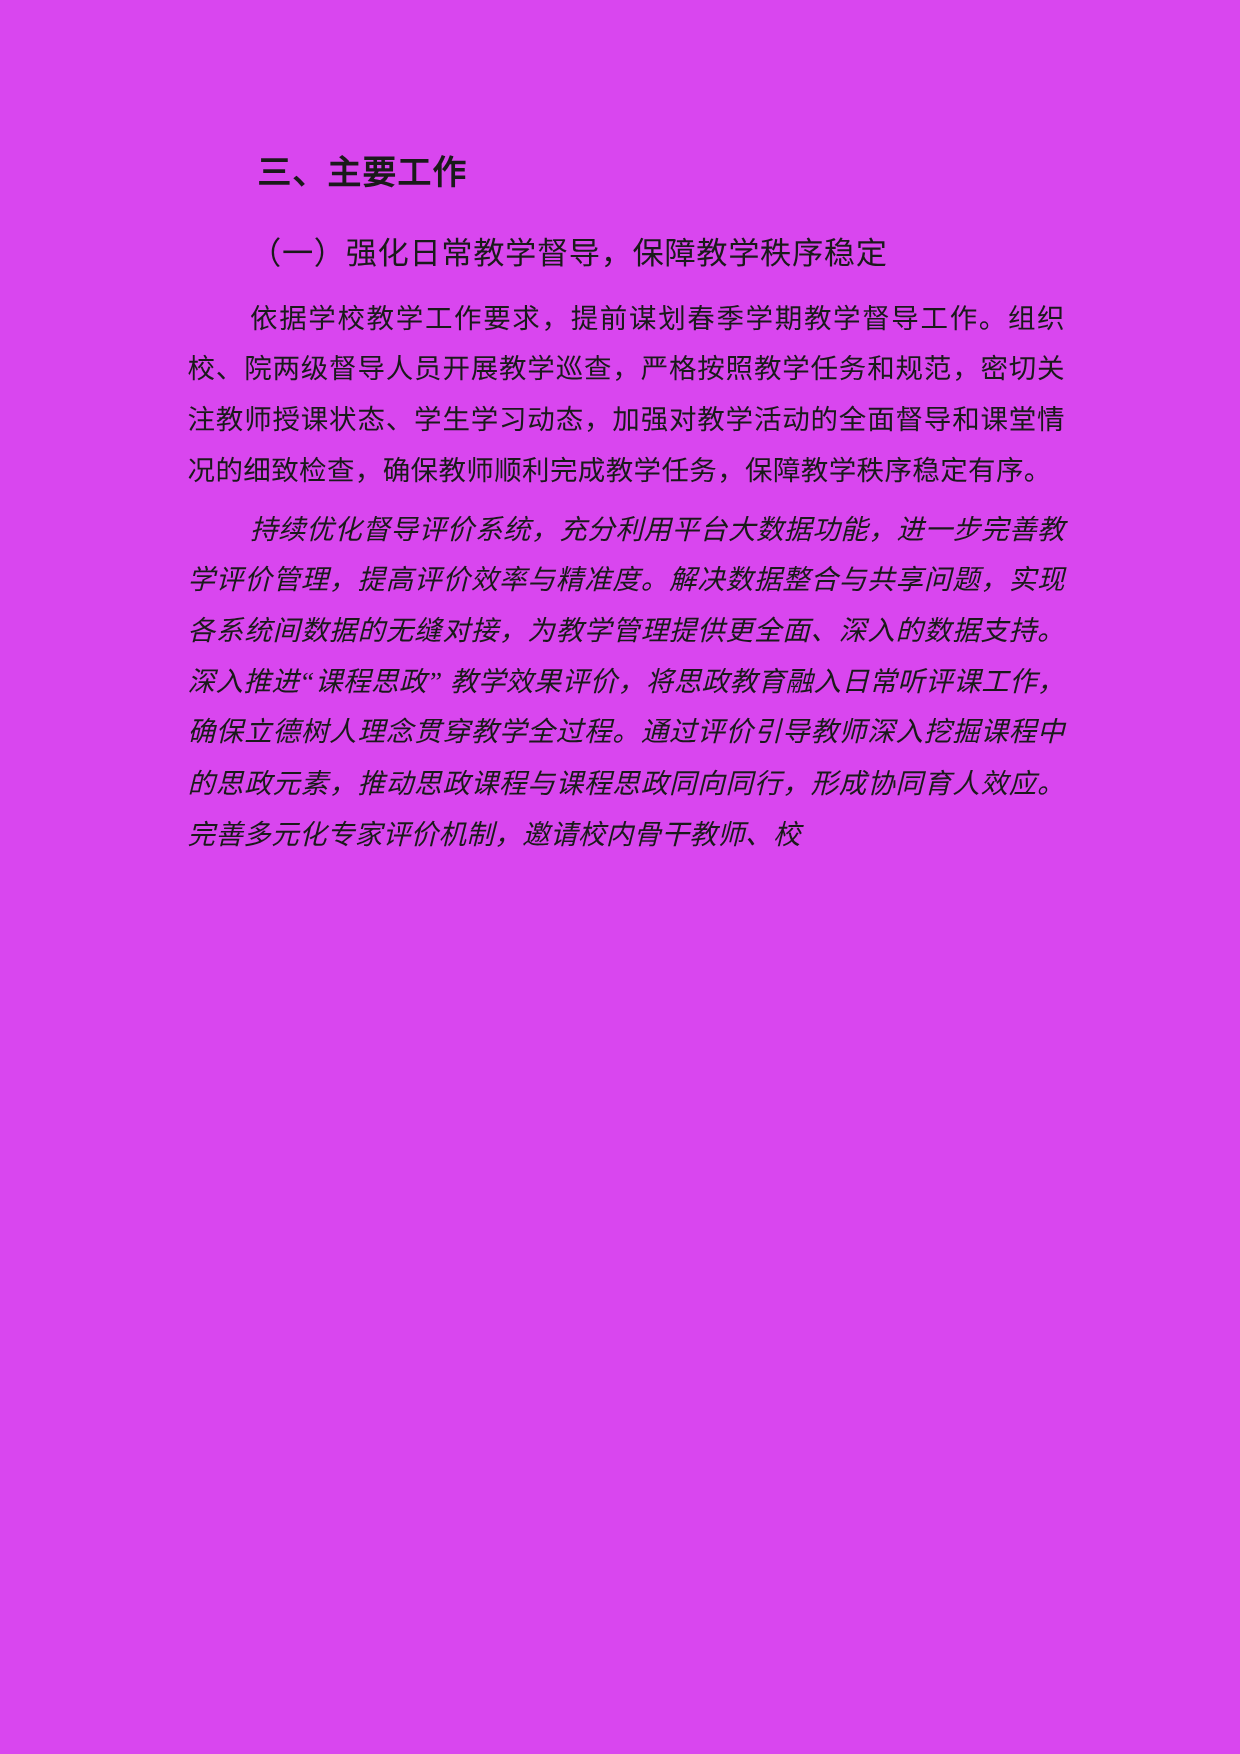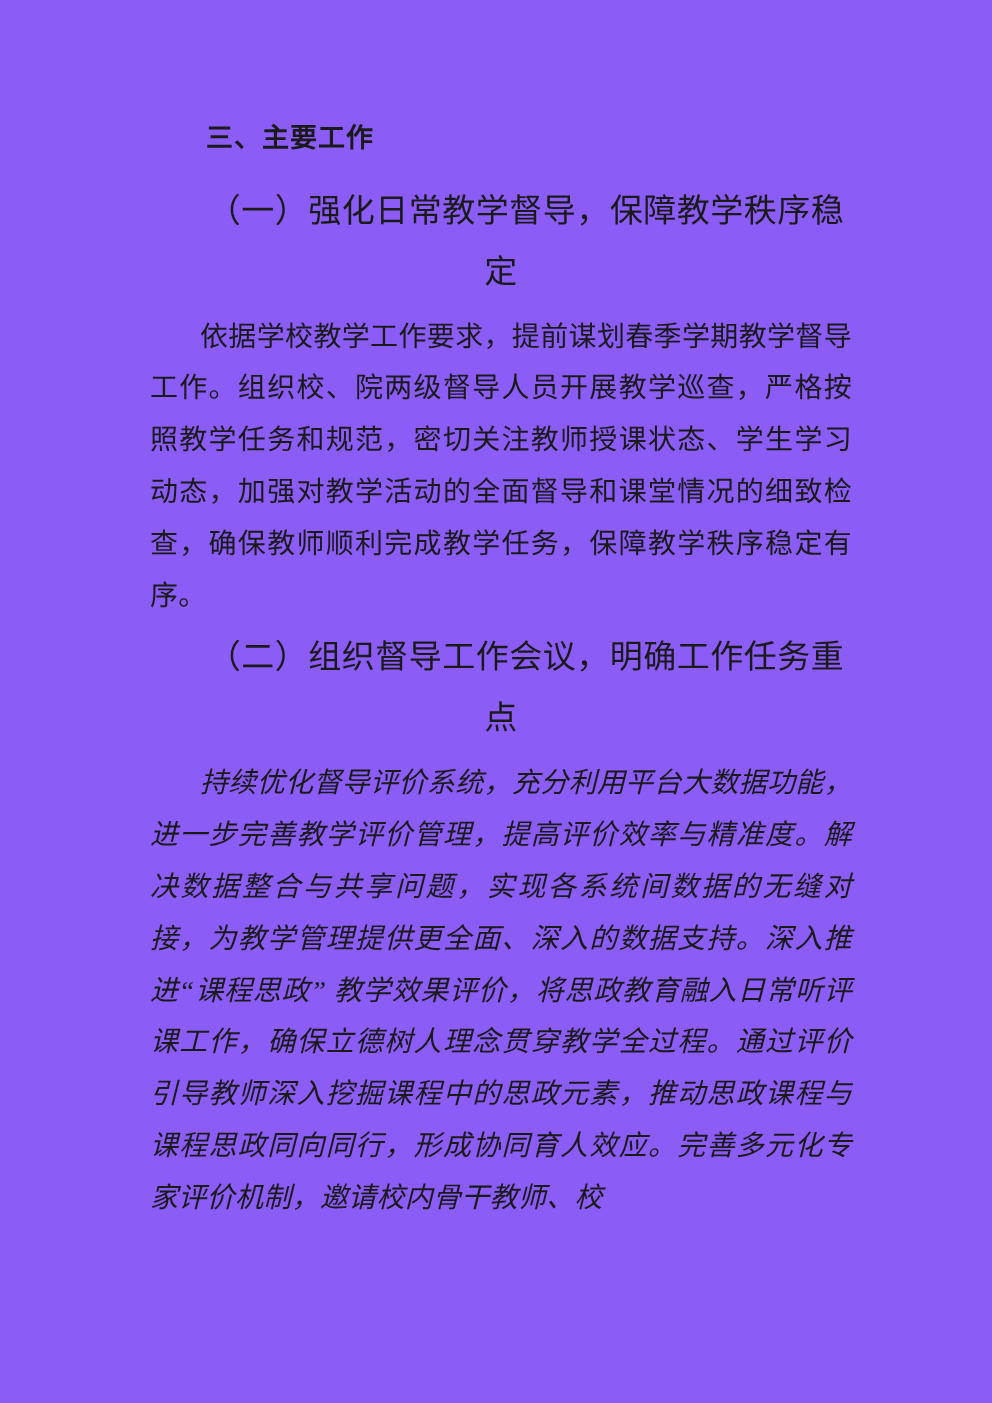--- a/index.html
+++ b/index.html
@@ -13,45 +13,44 @@
     font-family: "Liberation Serif", "DejaVu Serif", serif;
     color: #1a1a1a;
     position: relative;
     overflow: hidden;
   }
   .page {
     box-sizing: border-box;
     width: 992px;
     height: 1403px;
     padding: 118px 140px 60px 150px;
-    background: #8b5cf6;
+    background: #d946ef;
   }
   .doc-body {
     width: 100%;
   }
   h2.section-heading {
     font-size: 27px;
     font-weight: bold;
     margin: 0 0 22px 0;
     padding: 0;
     letter-spacing: 1px;
     text-indent: 56px;
     line-height: 1.5;
     font-family: "Liberation Sans", "DejaVu Sans", sans-serif;
   }
   p.sub-heading {
-    font-size: 33px;
+    font-size: 25px;
     margin: 0 0 8px 0;
     line-height: 1.85;
     text-indent: 50px;
     letter-spacing: 0.5px;
-    text-align: center;
   }
   p.para {
-    font-size: 28px;
+    font-size: 22px;
     margin: 0 0 6px 0;
     line-height: 1.85;
     text-indent: 50px;
     text-align: justify;
     text-justify: inter-ideograph;
     letter-spacing: 0.3px;
   }
   p.para:last-child {
     margin-bottom: 0;
     font-style: italic;
@@ -61,18 +60,17 @@
 <body>
 
 <div class="page">
   <div class="doc-body">
 
     <h2 class="section-heading">三、主要工作</h2>
 
     <p class="sub-heading">（一）强化日常教学督导，保障教学秩序稳定</p>
     <p class="para">依据学校教学工作要求，提前谋划春季学期教学督导工作。组织校、院两级督导人员开展教学巡查，严格按照教学任务和规范，密切关注教师授课状态、学生学习动态，加强对教学活动的全面督导和课堂情况的细致检查，确保教师顺利完成教学任务，保障教学秩序稳定有序。</p>
 
-    <p class="sub-heading">（二）组织督导工作会议，明确工作任务重点</p>
 
     <p class="para">持续优化督导评价系统，充分利用平台大数据功能，进一步完善教学评价管理，提高评价效率与精准度。解决数据整合与共享问题，实现各系统间数据的无缝对接，为教学管理提供更全面、深入的数据支持。深入推进“课程思政” 教学效果评价，将思政教育融入日常听评课工作，确保立德树人理念贯穿教学全过程。通过评价引导教师深入挖掘课程中的思政元素，推动思政课程与课程思政同向同行，形成协同育人效应。完善多元化专家评价机制，邀请校内骨干教师、校</p>
 
   </div>
 </div>
 
 </body></html>

